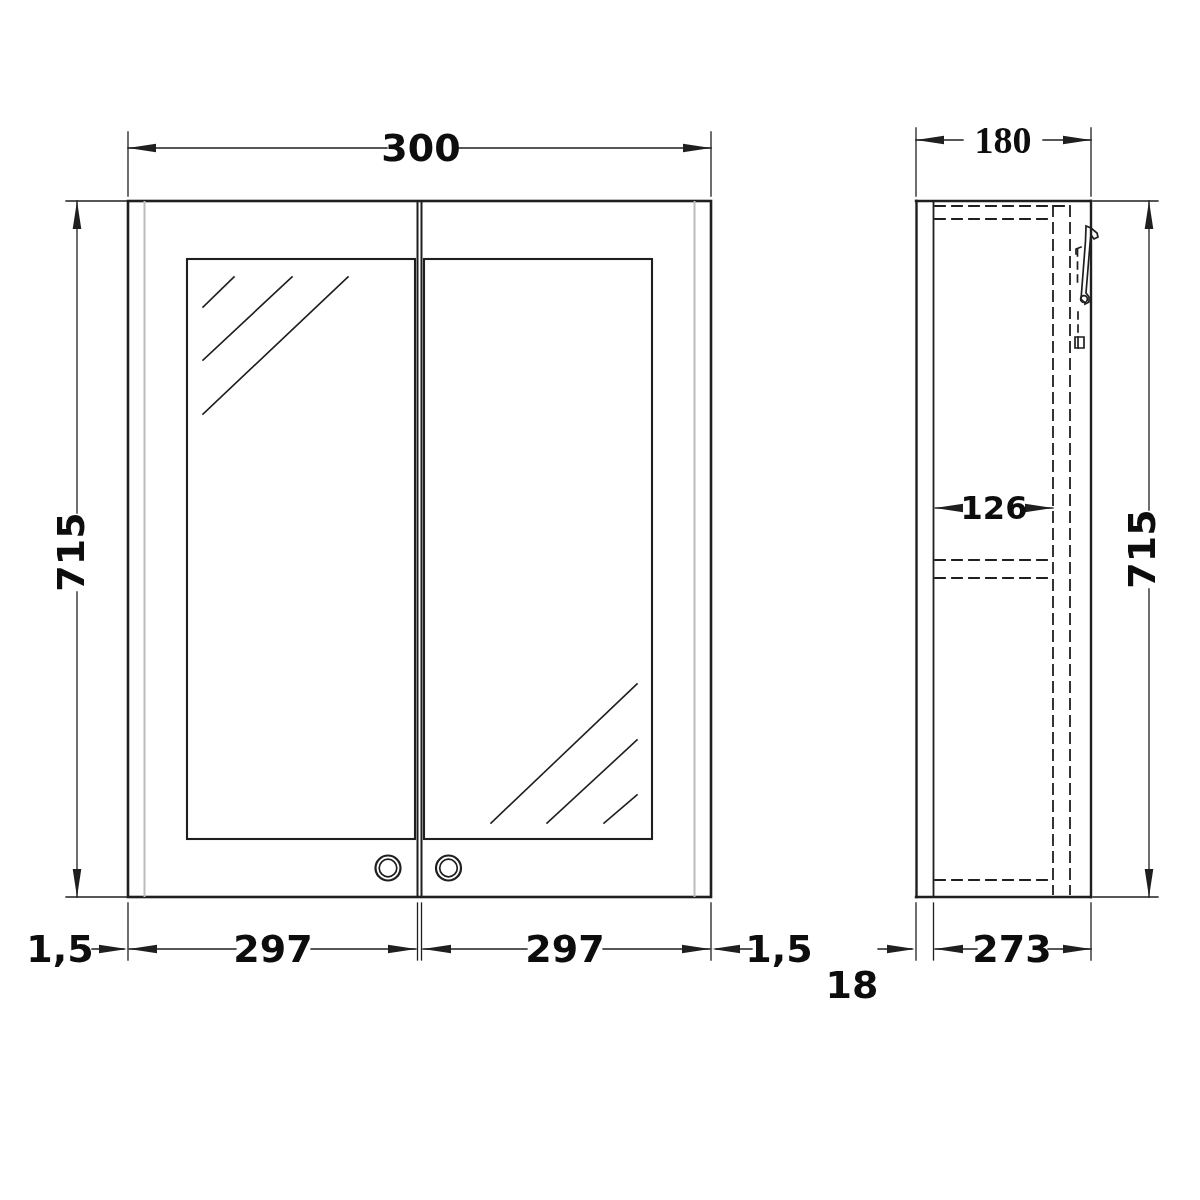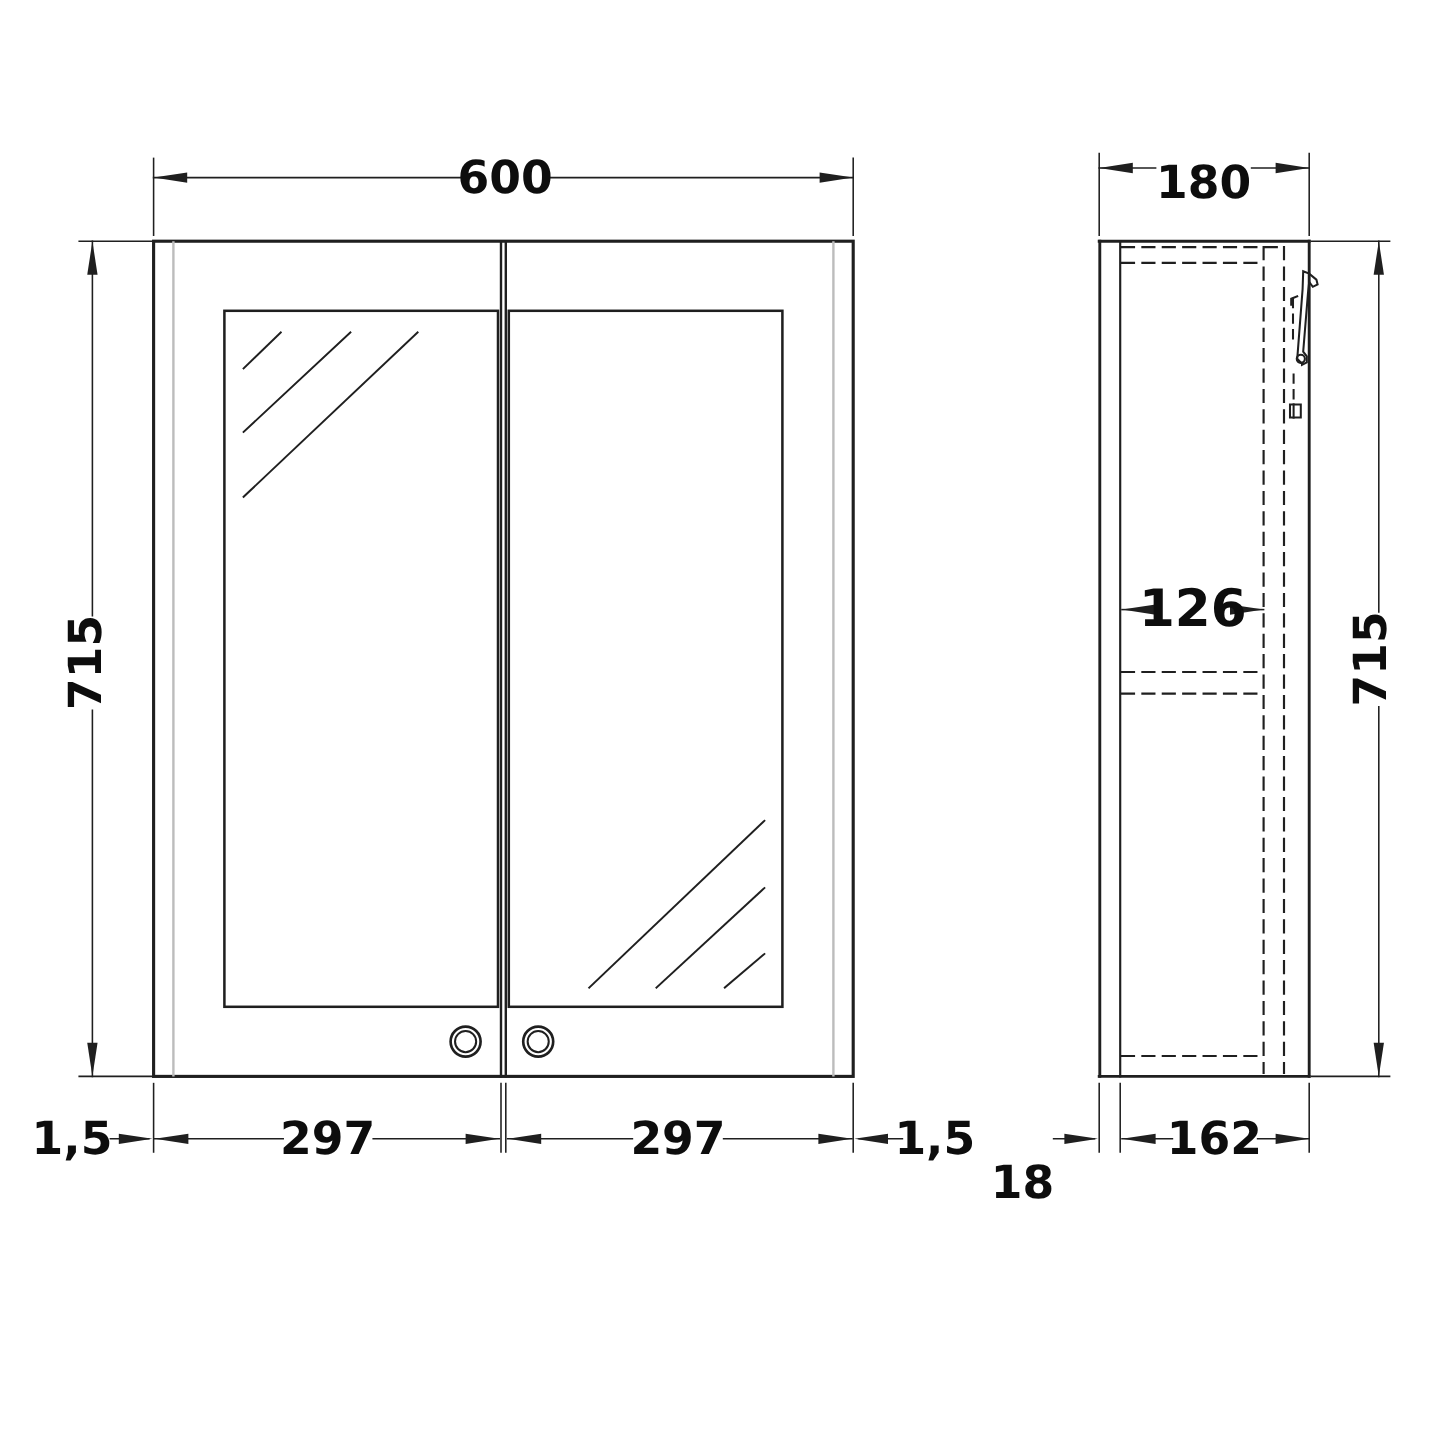--- a/index.html
+++ b/index.html
@@ -30,21 +30,21 @@
     font-weight: 700;
     color: #0d0d0d;
     letter-spacing: 0px;
     white-space: nowrap;
   }
   .dim-label.rot {
     transform: rotate(-90deg);
     transform-origin: 50% 50%;
   }
   .dim-label.small {
-    font-size: 43px;
+    font-size: 32px;
   }
 </style>
 </head>
 <body>
 
 <div id="canvas">
 
   <svg id="linework" width="1200" height="1200" viewBox="0 0 1200 1200">
 
     <g stroke="#1f1f1f" fill="none" stroke-linecap="square">
@@ -212,35 +212,35 @@
 
       <g>
         <line x1="935" y1="949" x2="977" y2="949" stroke-width="1.3" fill="none"></line>
         <line x1="1048" y1="949" x2="1091" y2="949" stroke-width="1.3" fill="none"></line>
         <polygon points="935,949 963,944.7 963,953.3" stroke="none"></polygon>
         <polygon points="1091,949 1063,944.7 1063,953.3" stroke="none"></polygon>
       </g>
     </g>
   </svg>
 
-  <span class="dim-label" style="left:371px; top:128px;">600</span>
+  <span class="dim-label" style="left:371px; top:128px;">300</span>
 
   <span class="dim-label rot" style="left:21px; top:532px;">715</span>
 
   <span class="dim-label" style="left:10px; top:929px;">1,5</span>
 
   <span class="dim-label" style="left:223px; top:929px;">297</span>
 
   <span class="dim-label" style="left:515px; top:929px;">297</span>
 
   <span class="dim-label" style="left:729px; top:929px;">1,5</span>
 
-  <span class="dim-label" style="left:953px; top:132px;">180</span>
+  <span class="dim-label" style="left:953px; top:120px;font-family:Liberation Serif, serif;">180</span>
 
   <span class="dim-label small" style="left:944px; top:488px;">126</span>
 
   <span class="dim-label rot" style="left:1092px; top:529px;">715</span>
 
   <span class="dim-label" style="left:802px; top:929px;margin-top:36px;">18</span>
 
-  <span class="dim-label" style="left:962px; top:929px;">162</span>
+  <span class="dim-label" style="left:962px; top:929px;">273</span>
 
 </div>
 
 </body></html>

